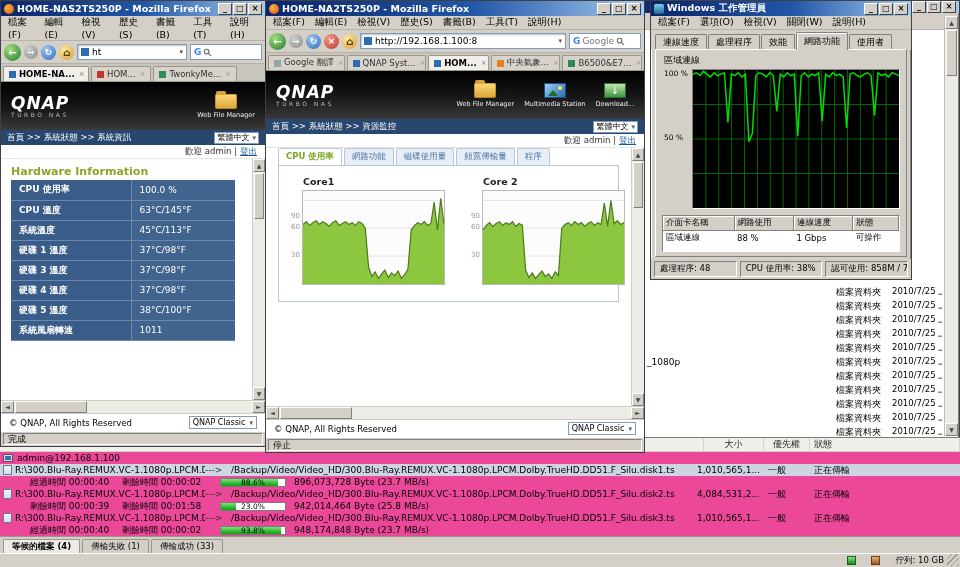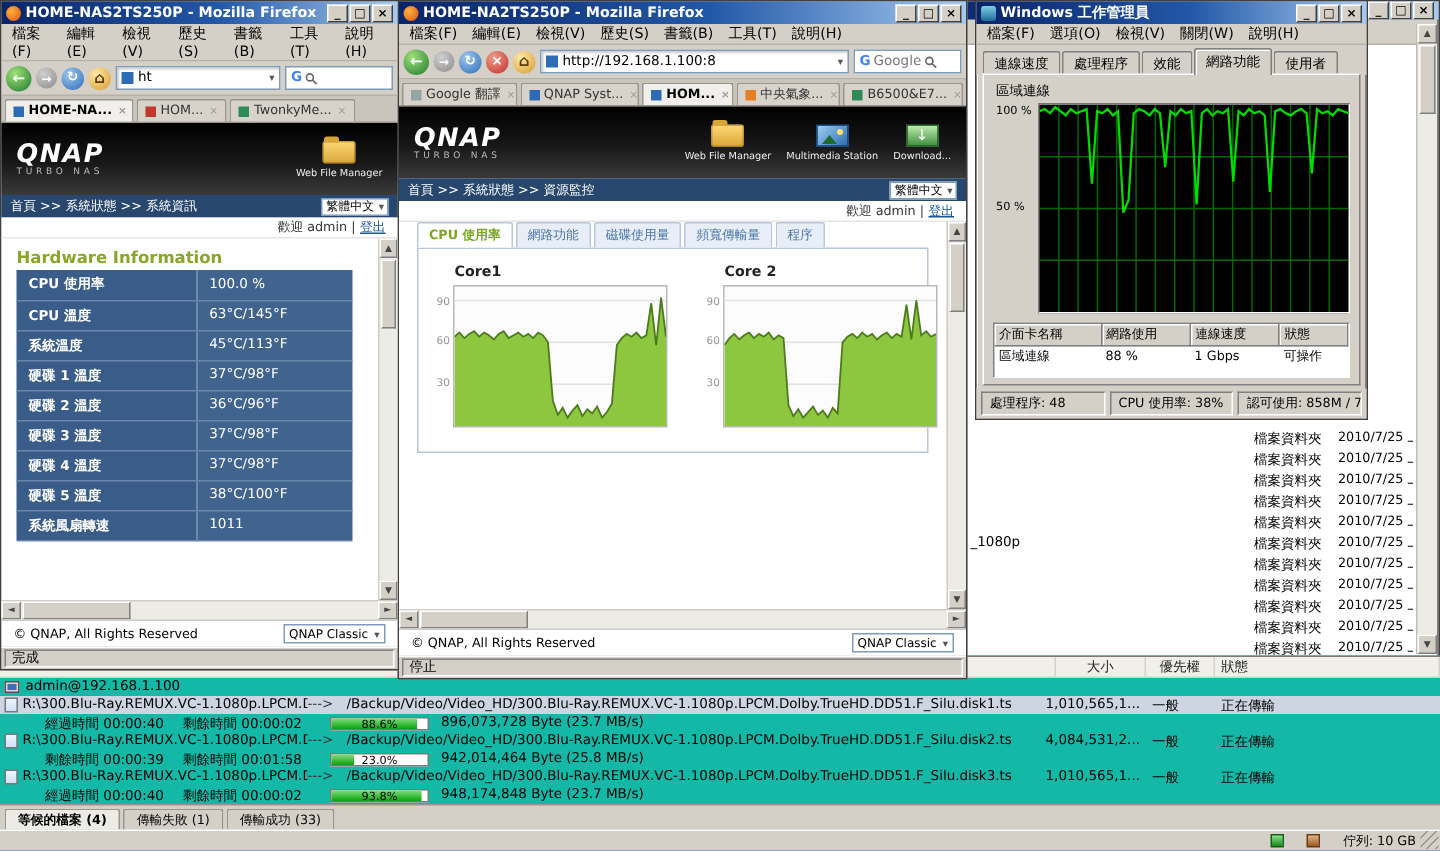--- a/index.html
+++ b/index.html
@@ -82,21 +82,21 @@
 
 .mon-title{color:#8aa629;font-size:13px;font-weight:bold;margin:8px 0 8px 12px;}
 .mon-tabs{display:flex;gap:2px;margin-left:12px;}
 .mtab{height:17px;display:flex;align-items:center;padding:0 7px;font-size:8.5px;border:1px solid #b9c6d8;border-bottom:none;border-radius:2px 2px 0 0;background:#e7eef7;color:#4a74a8;white-space:nowrap;}
 .mtab.active{background:#fff;color:#7ca821;font-weight:bold;}
 .mon-panel{border:1px solid #b9c6d8;margin:0 12px;background:#fff;display:flex;gap:22px;padding:8px 8px 16px;}
 .chart-title{font-size:9.5px;font-weight:bold;margin:2px 0 3px 16px;color:#222;}
 .chart-row{display:flex;}
 .ylab{width:15px;position:relative;font-size:7px;color:#999;}
 .ylab span{position:absolute;right:2px;}
-.y0{top:7px}.y1{top:33px}.y2{top:61px}
+.y0{top:22px}.y1{top:33px}.y2{top:61px}
 .csvg{width:143px;height:95px;border:1px solid #b8b8b8;background:#fcfcfc;}
 
 
 .tm-tabs{display:flex;padding:4px 4px 0;gap:1px;background:#d4d0c8;}
 .tmtab{height:16px;padding:0 7px;font-size:9px;display:flex;align-items:center;background:#d4d0c8;border:1px solid #808080;border-bottom:none;border-radius:2px 2px 0 0;white-space:nowrap;}
 .tmtab.active{height:18px;margin-top:-2px;z-index:2;box-shadow:inset 1px 1px 0 #fff;}
 .tm-page{flex:1;margin:0 4px 2px;border:1px solid;border-color:#fff #808080 #808080 #fff;background:#d4d0c8;padding:4px 6px;display:flex;flex-direction:column;margin-top:-1px;}
 .tm-grouplabel{font-size:9px;margin:0 0 2px 2px;}
 .tm-graphrow{display:flex;}
 .tm-scale{width:30px;position:relative;font-size:7.5px;}
@@ -115,21 +115,21 @@
 .exp-toolbar{position:absolute;left:1px;right:1px;top:15px;height:14px;background:#d4d0c8;border-bottom:1px solid #b5b2a9;}
 .exp-white{position:absolute;left:1px;right:1px;top:29px;bottom:1px;background:#fff;}
 .exp-rows{position:absolute;left:2px;right:17px;top:284px;}
 .exp-row{display:flex;height:14px;align-items:center;font-size:9px;}
 .f-name{flex:1;padding-left:26px;overflow:hidden;white-space:nowrap;}
 .f-type{width:56px;flex:0 0 auto;overflow:hidden;white-space:nowrap;}
 .f-date{width:50px;flex:0 0 auto;font-size:8.5px;overflow:hidden;white-space:nowrap;}
 .exp-vscroll{position:absolute;right:1px;top:15px;bottom:4px;width:14px;display:flex;flex-direction:column;background:#ecebe5;border-left:1px solid #c0bdb4;}
 
 
-.fz{position:absolute;left:0;top:437px;width:960px;height:130px;background:#14b8a6;border-top:1px solid #7a7a7a;display:flex;flex-direction:column;font-size:9px;}
+.fz{position:absolute;left:0;top:437px;width:960px;height:130px;background:#ec4899;border-top:1px solid #7a7a7a;display:flex;flex-direction:column;font-size:9px;}
 .fz-header{flex:0 0 14px;display:flex;background:#f0efe9;border-bottom:1px solid #d5d2c8;color:#222;}
 .fz-header span{border-right:1px solid #d5d2c8;display:flex;align-items:center;padding:0 4px;overflow:hidden;}
 .fzc-name{flex:1;}
 .fzc-size{width:60px;justify-content:center;flex:0 0 60px;}
 .fzc-pri{width:46px;justify-content:center;flex:0 0 46px;}
 .fzc-status{flex:0 0 150px;}
 .fz-list{flex:1;overflow:hidden;}
 .fz-server{display:flex;align-items:center;gap:4px;height:12px;padding-left:3px;}
 .icon-server{width:10px;height:8px;background:#d8d8d8;border:1px solid #555;position:relative;flex:0 0 auto;}
 .icon-server::before{content:"";position:absolute;left:1px;top:1px;right:1px;bottom:1px;background:#3b6eb5;}
@@ -587,24 +587,20 @@
             </tr>
               <tr>
               <td class="hw-l">系統溫度</td>
               <td class="hw-v">45°C/113°F</td>
             </tr>
               <tr>
               <td class="hw-l">硬碟 1 溫度</td>
               <td class="hw-v">37°C/98°F</td>
             </tr>
               <tr>
-              <td class="hw-l">硬碟 2 溫度</td>
-              <td class="hw-v">36°C/96°F</td>
-            </tr>
-              <tr>
               <td class="hw-l">硬碟 3 溫度</td>
               <td class="hw-v">37°C/98°F</td>
             </tr>
               <tr>
               <td class="hw-l">硬碟 4 溫度</td>
               <td class="hw-v">37°C/98°F</td>
             </tr>
               <tr>
               <td class="hw-l">硬碟 5 溫度</td>
               <td class="hw-v">38°C/100°F</td>

